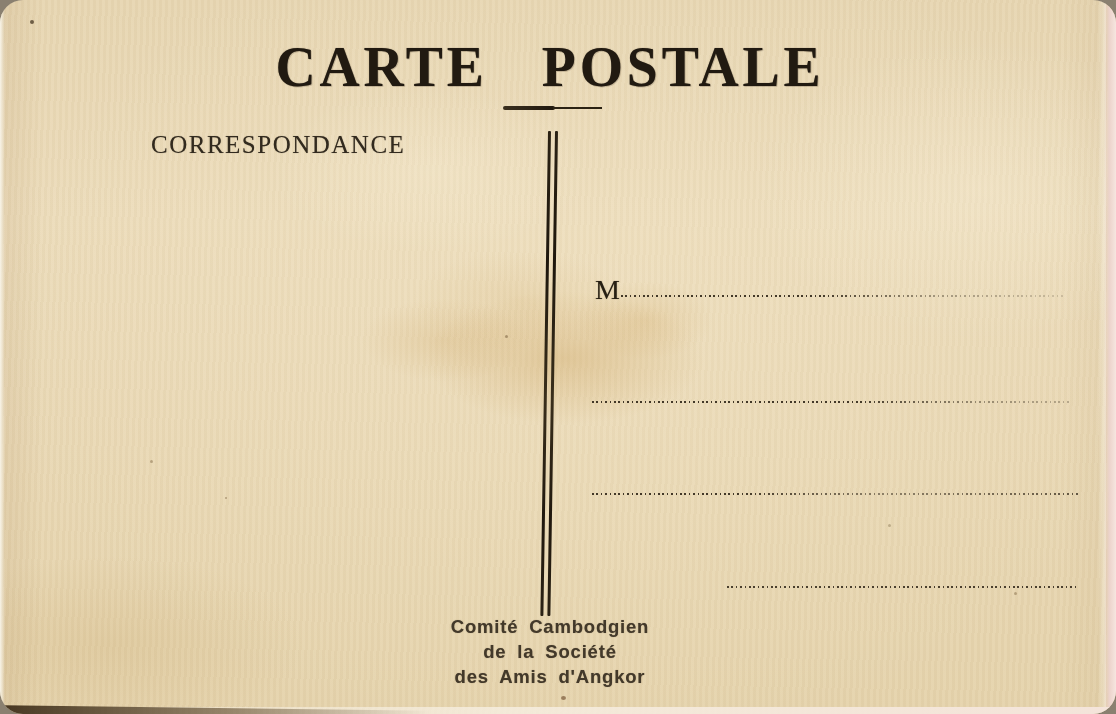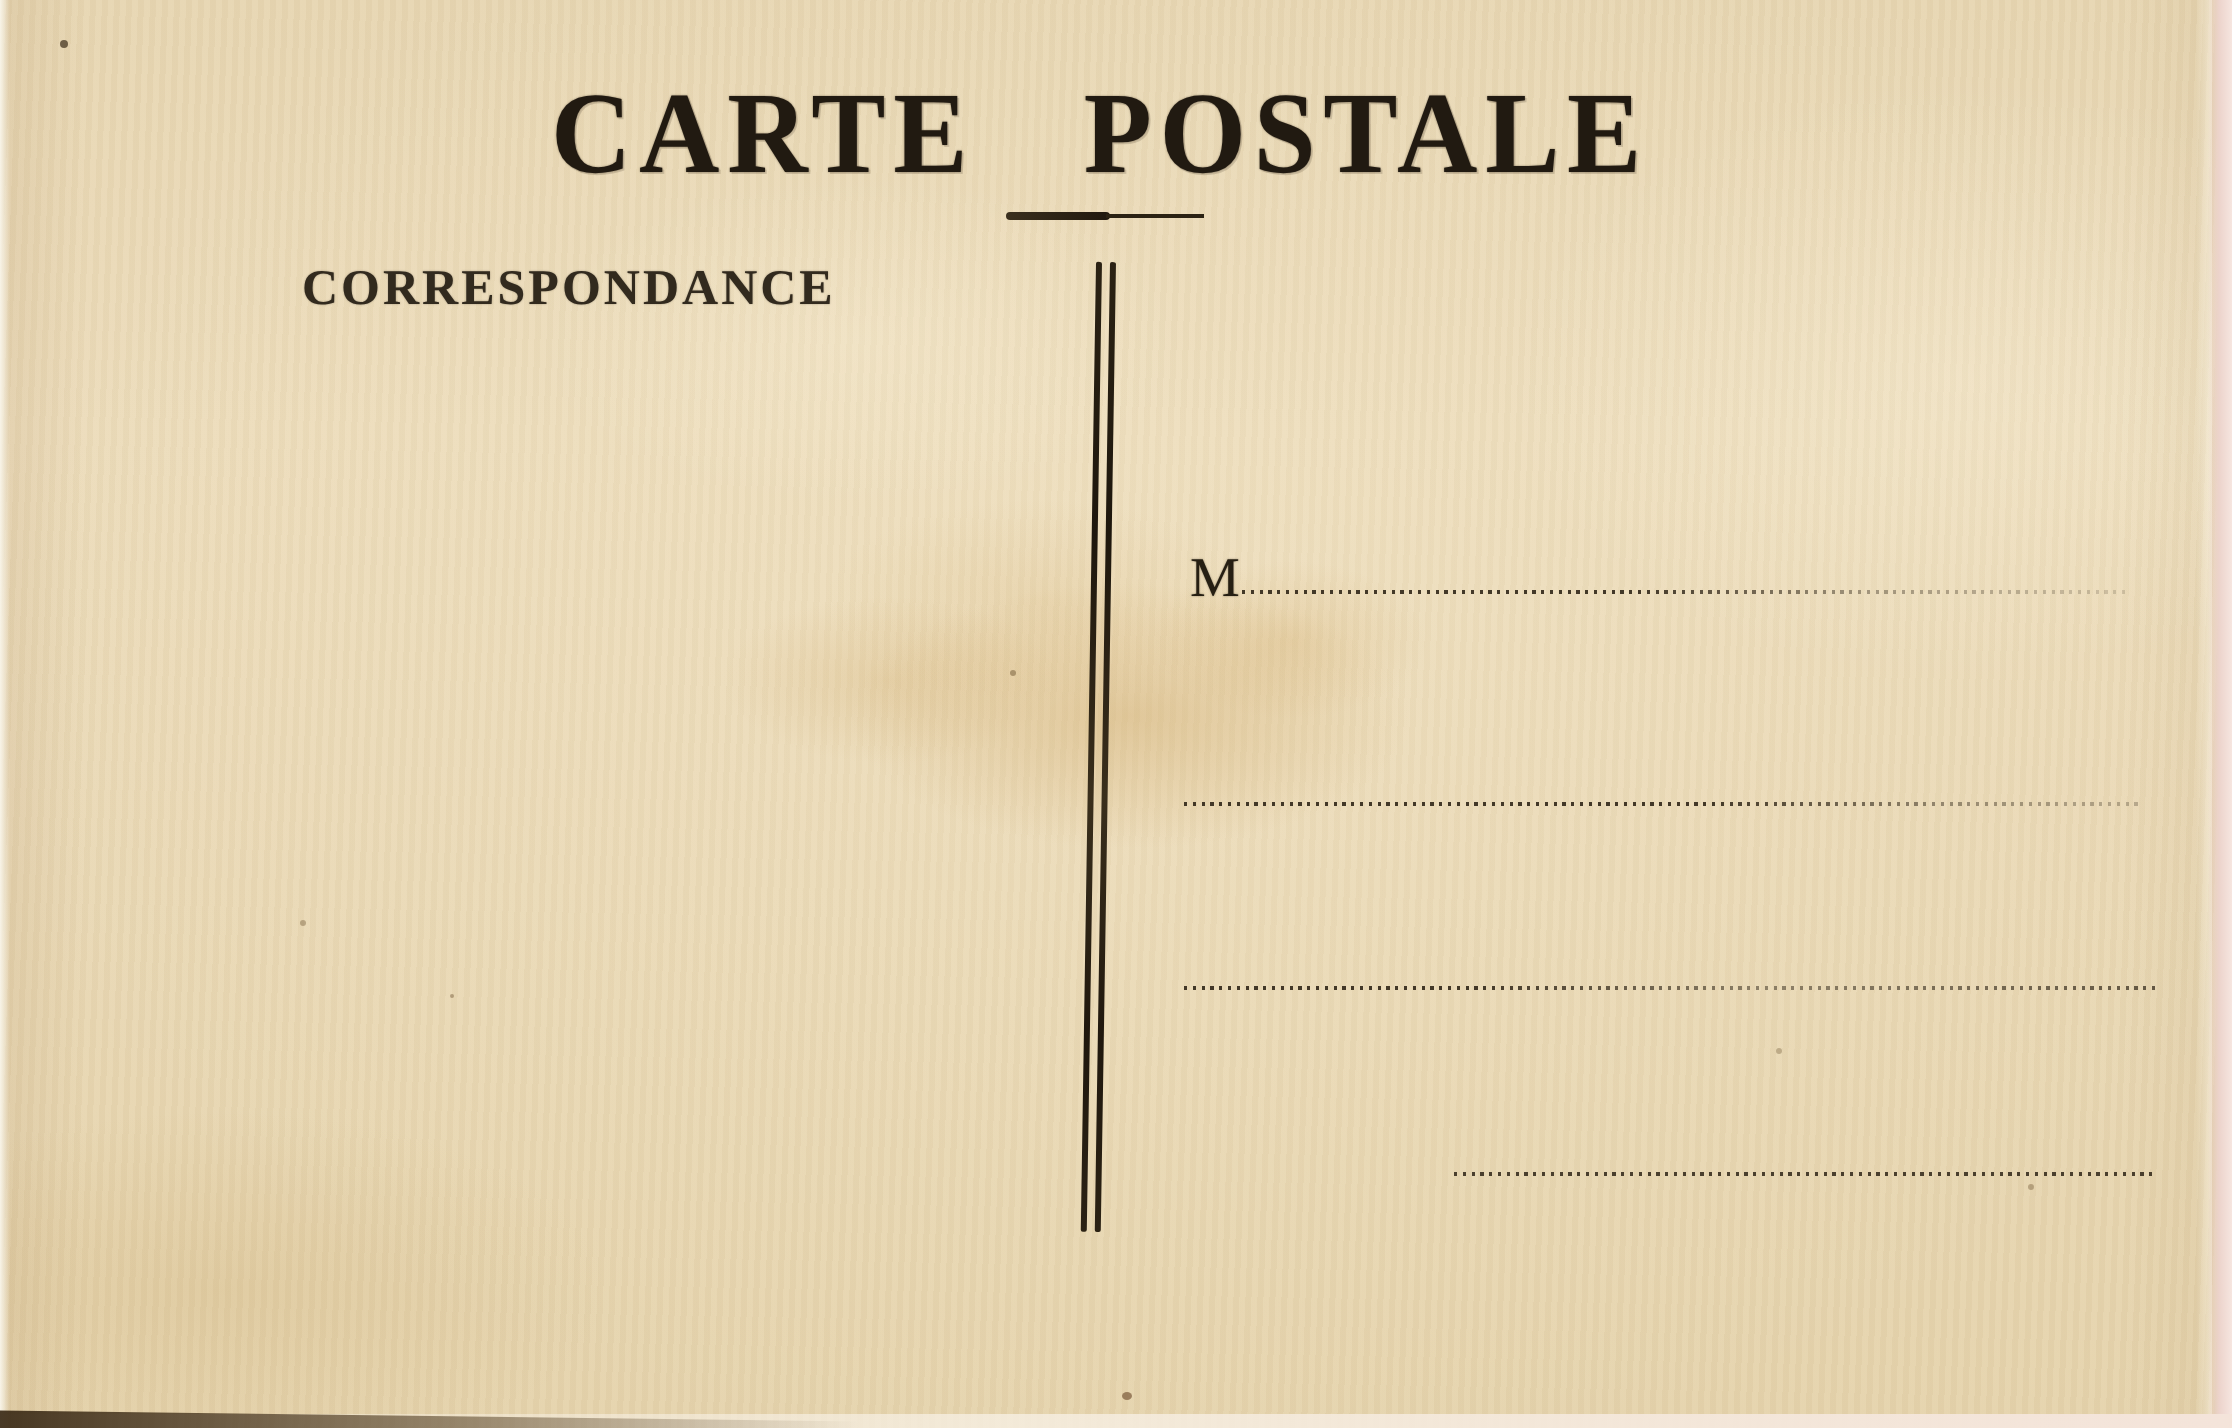--- a/index.html
+++ b/index.html
@@ -17,20 +17,21 @@
       radial-gradient(ellipse 95px 55px at 645px 320px, rgba(200,155,80,0.20), rgba(200,155,80,0) 72%),
       radial-gradient(ellipse 150px 70px at 520px 300px, rgba(200,158,85,0.14), rgba(200,158,85,0) 72%),
       radial-gradient(ellipse 260px 120px at 110px 645px, rgba(180,140,70,0.13), rgba(180,140,70,0) 75%),
       radial-gradient(ellipse 220px 110px at 430px 170px, rgba(255,248,228,0.20), rgba(255,248,228,0) 75%),
       radial-gradient(ellipse 320px 210px at 980px 190px, rgba(255,248,230,0.22), rgba(255,248,230,0) 72%),
       radial-gradient(ellipse 750px 520px at 52% 46%, rgba(255,246,222,0.16), rgba(0,0,0,0) 82%),
       linear-gradient(90deg, rgba(170,138,95,0.14) 0px, rgba(170,138,95,0) 42px),
       linear-gradient(270deg, rgba(170,138,95,0.10) 0px, rgba(170,138,95,0) 55px),
       repeating-linear-gradient(92deg, rgba(255,255,255,0.04) 0px 3px, rgba(130,100,60,0.035) 3px 6px),
       linear-gradient(180deg, #e7d6b2 0%, #ecdcba 30%, #e9d8b4 62%, #e5d3ac 100%);
+    border-radius: 23px;
   }
 
   
   .edge-left {
     position: absolute; left: 0; top: 0; width: 5px; height: 100%;
     background: linear-gradient(to right, #f8f4e8, rgba(248,244,232,0));
   }
   .edge-right {
     position: absolute; right: 0; top: 0; width: 12px; height: 100%;
     background: linear-gradient(to right, rgba(240,215,206,0), #ecd3cb 45%, #f6e6e0);
@@ -72,21 +73,21 @@
     background: #2b2213;
   }
 
   
   .label {
     position: absolute;
     font-size: 25px; letter-spacing: 1.5px;
     color: #322a1e;
     text-shadow: 0 0 1px rgba(50,42,30,0.4);
   }
-  .label-correspondance { left: 151px; top: 131px; font-weight: bold; }
+  .label-correspondance { left: 151px; top: 131px; }
   .label-adresse { left: 776px; top: 140px; }
 
   
   .divider {
     position: absolute; left: 548px; top: 131px; height: 485px; width: 10px;
     transform: rotate(0.9deg); transform-origin: top center;
     display: flex; justify-content: space-between;
   }
   .divider .rule {
     width: 2.6px; height: 100%;
@@ -143,20 +144,25 @@
     <div class="rule"></div>
     <div class="rule"></div>
   </div>
 
   <div class="m-prefix">M</div>
   <div class="dots dots-1"></div>
   <div class="dots dots-2"></div>
   <div class="dots dots-3"></div>
   <div class="dots dots-4"></div>
 
+  <div class="publisher">
+    <div>Comité Cambodgien</div>
+    <div>de la Société</div>
+    <div>des Amis d'Angkor</div>
+  </div>
 
   <div class="speck" style="left:30px; top:20px; width:4px; height:4px; background:rgba(70,55,35,0.75);"></div>
   <div class="speck" style="left:561px; top:696px; width:5px; height:4px; background:rgba(122,90,58,0.7);"></div>
   <div class="speck" style="left:505px; top:335px; width:3px; height:3px; background:rgba(110,85,50,0.5);"></div>
   <div class="speck" style="left:150px; top:460px; width:3px; height:3px; background:rgba(110,85,50,0.4);"></div>
   <div class="speck" style="left:225px; top:497px; width:2px; height:2px; background:rgba(110,85,50,0.45);"></div>
   <div class="speck" style="left:888px; top:524px; width:3px; height:3px; background:rgba(110,85,50,0.35);"></div>
   <div class="speck" style="left:1014px; top:592px; width:3px; height:3px; background:rgba(110,85,50,0.4);"></div>
 
   <div class="edge-left"></div>

